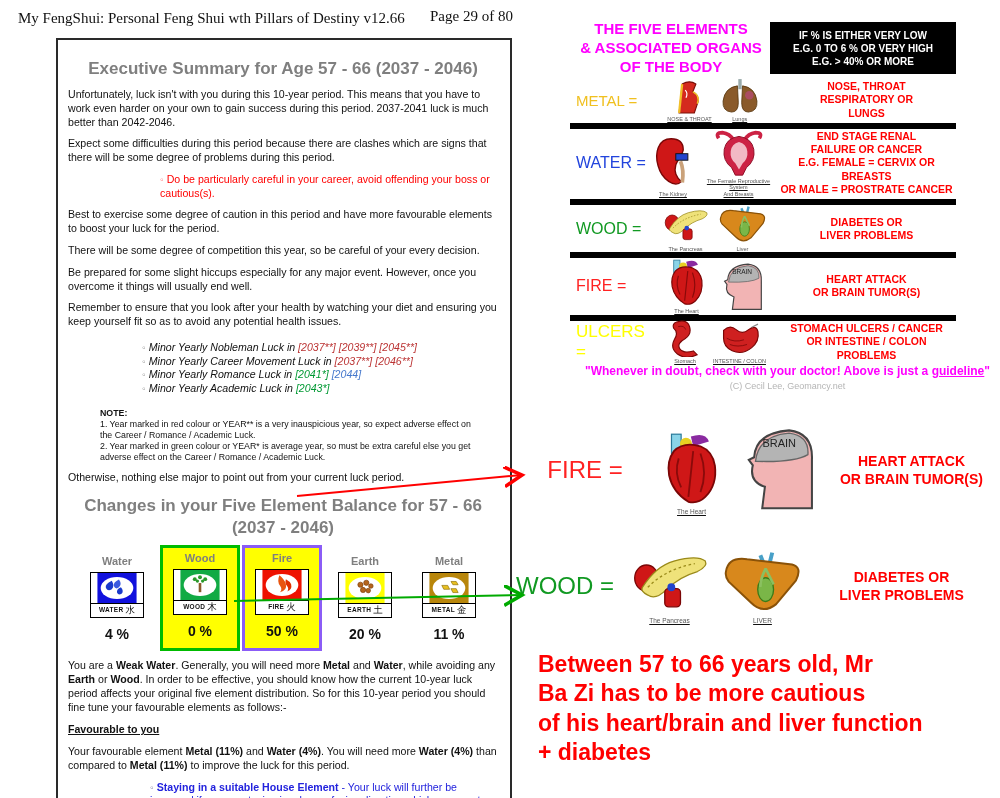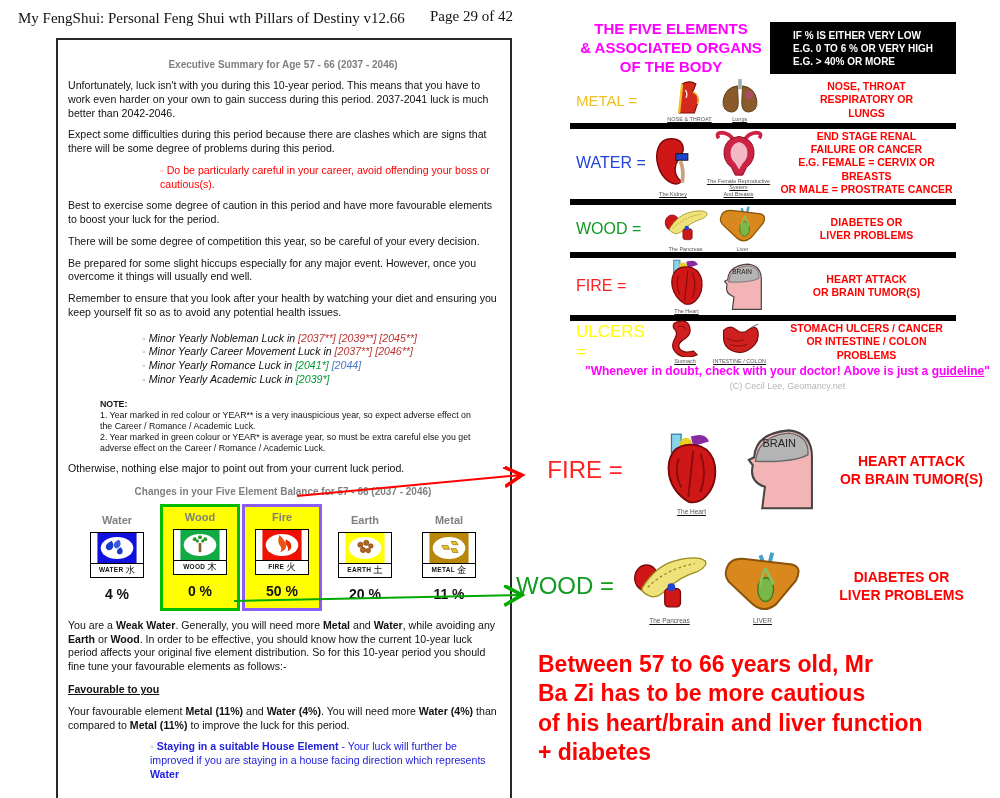--- a/index.html
+++ b/index.html
@@ -6,21 +6,21 @@
   .page{position:relative;width:1000px;height:798px;background:#fff;overflow:hidden;
         font-family:"Liberation Sans",sans-serif;color:#111;}
   
   .hdr-title{position:absolute;left:18px;top:10px;font-family:"Liberation Serif",serif;font-size:15px;}
   .hdr-page{position:absolute;left:430px;top:8px;font-family:"Liberation Serif",serif;font-size:15px;}
   
   .panel{position:absolute;left:56px;top:38px;width:456px;height:760px;box-sizing:border-box;
          border:2px solid #2a2a2a;border-bottom:none;padding:6px 12px 0 10px;
          font-size:10.6px;line-height:1.3;}
   .panel p{margin:8px 0;}
-  h1.exec,h2.balance{color:#7f7f7f;font-size:10px;text-align:center;margin:12px 0 6px;font-weight:bold;}
+  h1.exec,h2.balance{color:#7f7f7f;font-size:17px;text-align:center;margin:12px 0 6px;font-weight:bold;}
   h2.balance{margin-top:10px;}
   .red-bullet{color:#ff0000;margin:8px 0 8px 92px;}
   .red-bullet::before{content:"◦ ";color:#ff8080;}
   ul.luck{list-style:none;margin:12px 0;padding-left:74px;font-style:italic;}
   ul.luck li::before{content:"◦ ";color:#999;}
   .b{font-weight:bold;}
   .darkred{color:#b33;}
   .green{color:#093;}
   .blue{color:#47c;}
   .u{text-decoration:underline;}
@@ -42,21 +42,21 @@
   .pct{font-weight:bold;font-size:14px;margin-top:7px;}
   .fav-h{font-weight:bold;text-decoration:underline;margin:9px 0 7px;}
   ul.bluelist{list-style:none;color:#2222dd;margin:8px 0;padding-left:82px;}
   ul.bluelist li::before{content:"◦ ";color:#88a;}
   
   .pre{white-space:pre-line;}
   .rp-title{position:absolute;left:573px;top:20px;width:196px;text-align:center;
             color:#ff00ff;font-weight:bold;font-size:15px;line-height:1.25;}
   .rp-notebox{position:absolute;left:770px;top:22px;width:186px;height:52px;background:#000;color:#fff;
               font-weight:bold;font-size:10px;line-height:1.3;display:flex;align-items:center;justify-content:center;
-              text-align:left;padding:3px;box-sizing:border-box;}
+              text-align:center;padding:3px;box-sizing:border-box;}
   .rp-bar{position:absolute;left:570px;width:386px;height:6px;background:#000;}
   .rp-row{position:absolute;left:570px;width:386px;display:flex;align-items:center;}
   .rp-el{width:82px;font-size:15px;flex:none;padding-left:6px;box-sizing:border-box;}
   .c-metal{color:#f0c020;}
   .c-water{color:#2244dd;}
   .c-wood{color:#119922;}
   .c-fire{color:#ff2222;}
   .c-earth{color:#ffff00;}
   .organ-group{display:flex;gap:6px;align-items:flex-end;flex:none;width:125px;justify-content:center;}
   figure{margin:0;display:flex;flex-direction:column;align-items:center;text-decoration:underline;}
@@ -140,36 +140,36 @@
       <path d="M8 12 Q16 4 24 11 Q32 18 40 11 Q50 4 52 14 Q54 26 44 34 Q32 44 19 38 Q8 33 8 22 Z" fill="#cf2020" stroke="#7a0606" stroke-width="1.5"></path>
       <path d="M12 22 Q22 28 34 24 M16 30 Q26 34 38 30" stroke="#7a0606" fill="none"></path>
       <path d="M44 8 L52 4" stroke="#888" stroke-width="1.5"></path>
     </symbol>
   </defs>
 </svg>
 
 <div class="page">
 
   <div class="hdr-title">My FengShui: Personal Feng Shui wth Pillars of Destiny v12.66</div>
-  <div class="hdr-page">Page 29 of 42</div>
+  <div class="hdr-page">Page 29 of 80</div>
 
   <div class="panel">
     <h1 class="exec">Executive Summary for Age 57 - 66 (2037 - 2046)</h1>
     <p>Unfortunately, luck isn't with you during this 10-year period. This means that you have to work even harder on your own to gain success during this period. 2037-2041 luck is much better than 2042-2046.</p>
     <p>Expect some difficulties during this period because there are clashes which are signs that there will be some degree of problems during this period.</p>
     <div class="red-bullet">Do be particularly careful in your career, avoid offending your boss or cautious(s).</div>
     <p>Best to exercise some degree of caution in this period and have more favourable elements to boost your luck for the period.</p>
     <p>There will be some degree of competition this year, so be careful of your every decision.</p>
     <p>Be prepared for some slight hiccups especially for any major event. However, once you overcome it things will usually end well.</p>
     <p>Remember to ensure that you look after your health by watching your diet and ensuring you keep yourself fit so as to avoid any potential health issues.</p>
     <ul class="luck">
       <li>Minor Yearly Nobleman Luck in <span class="darkred">[2037**] [2039**] [2045**]</span></li>
       <li>Minor Yearly Career Movement Luck in <span class="darkred">[2037**] [2046**]</span></li>
       <li>Minor Yearly Romance Luck in <span class="green">[2041*]</span> <span class="blue">[2044]</span></li>
-      <li>Minor Yearly Academic Luck in <span class="green">[2039*]</span></li>
+      <li>Minor Yearly Academic Luck in <span class="green">[2043*]</span></li>
     </ul>
     <div class="note">
       <div class="note-h">NOTE:</div>
       <div>1. Year marked in red colour or YEAR** is a very inauspicious year, so expect adverse effect on the Career / Romance / Academic Luck.</div>
       <div>2. Year marked in green colour or YEAR* is average year, so must be extra careful else you get adverse effect on the Career / Romance / Academic Luck.</div>
     </div>
     <p>Otherwise, nothing else major to point out from your current luck period.</p>
     <h2 class="balance">Changes in your Five Element Balance for 57 - 66 (2037 - 2046)</h2>
 
     <div class="elements">

